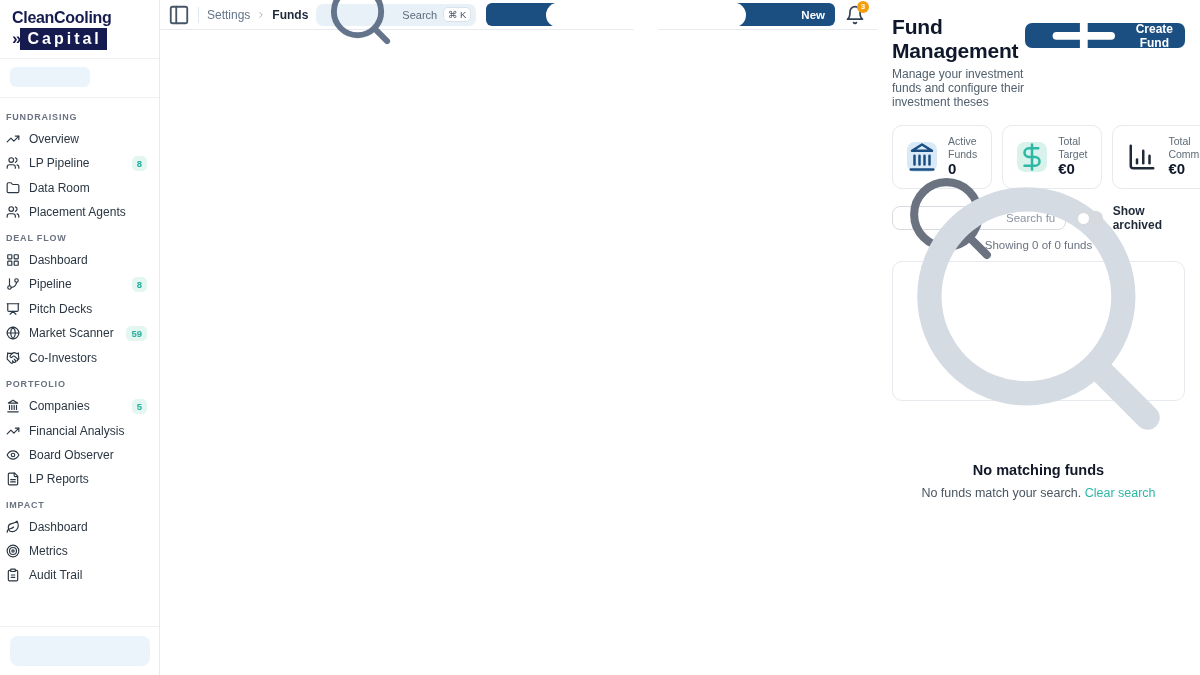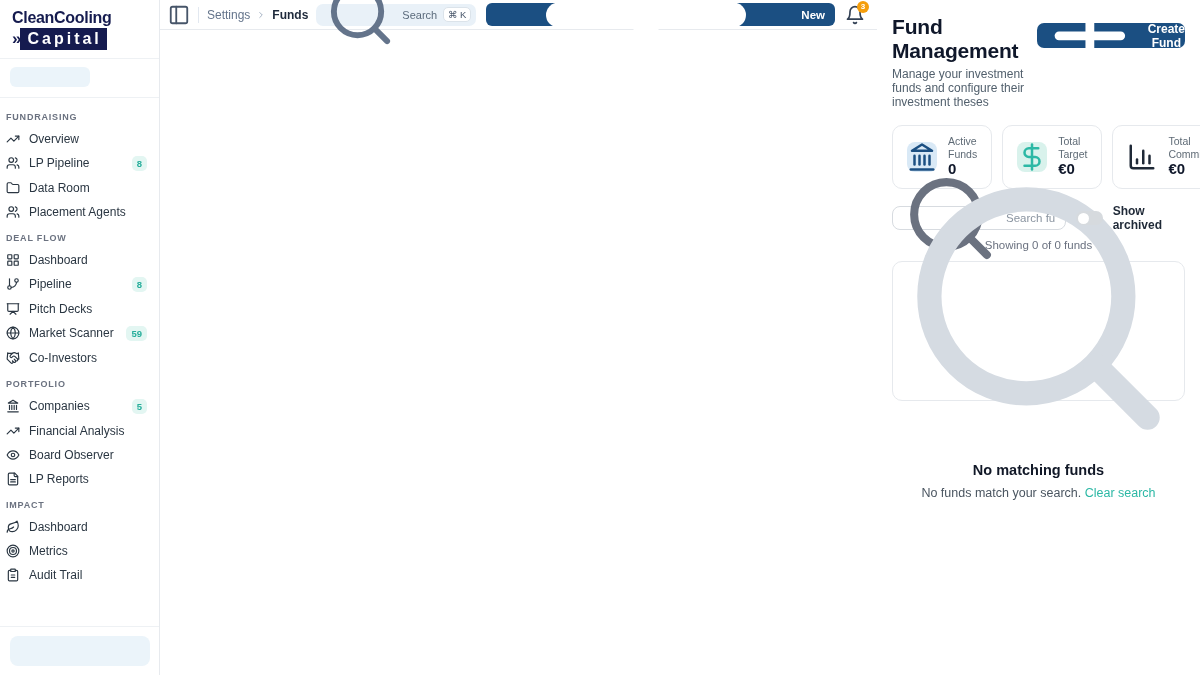--- a/index.html
+++ b/index.html
@@ -49,21 +49,21 @@
   .btn-primary svg { width:11px; height:11px; }
   .bell-wrap { position:relative; width:20px; height:20px; display:flex; align-items:center; justify-content:center; color:#334155; cursor:pointer; }
   .bell-wrap svg { width:14px; height:14px; }
   .bell-badge { position:absolute; top:-4px; right:-4px; width:12px; height:12px; background:#f59e0b; border-radius:50%; color:#fff; font-size:8px; font-weight:700; display:flex; align-items:center; justify-content:center; }
 
   
   .content { flex:1; padding:15px 15px 0 15px; overflow:hidden; }
   .page-head { display:flex; align-items:flex-start; justify-content:space-between; margin-bottom:16px; }
   .page-title { font-size:21px; font-weight:700; color:#0f172a; letter-spacing:-0.2px; }
   .page-subtitle { font-size:12px; color:#52606d; margin-top:4px; }
-  .create-btn { margin-top:8px; height:25px; border-radius:7px; font-size:12px; padding:0 0; }
+  .create-btn { margin-top:8px; height:25px; border-radius:7px; font-size:12px; padding:0 12px; }
 
   .stats { display:grid; grid-template-columns:repeat(4,1fr); gap:10px; }
   .stat-card { background:#fff; border:1px solid #e6e9ed; border-radius:10px; height:64px; display:flex; align-items:center; gap:11px; padding:0 14px; }
   .stat-icon { width:30px; height:30px; border-radius:8px; display:flex; align-items:center; justify-content:center; flex:none; }
   .stat-icon svg { width:16px; height:16px; }
   .stat-label { font-size:10.5px; color:#5f6b76; line-height:1.2; }
   .stat-value { font-size:15px; font-weight:700; color:#0f172a; line-height:1.25; }
 
   .filter-row { display:flex; align-items:center; margin-top:15px; gap:10px; }
   .funds-search { display:flex; align-items:center; gap:7px; border:1px solid #d7dbe0; border-radius:8px; width:200px; height:24px; padding:0 9px; background:#fff; }

